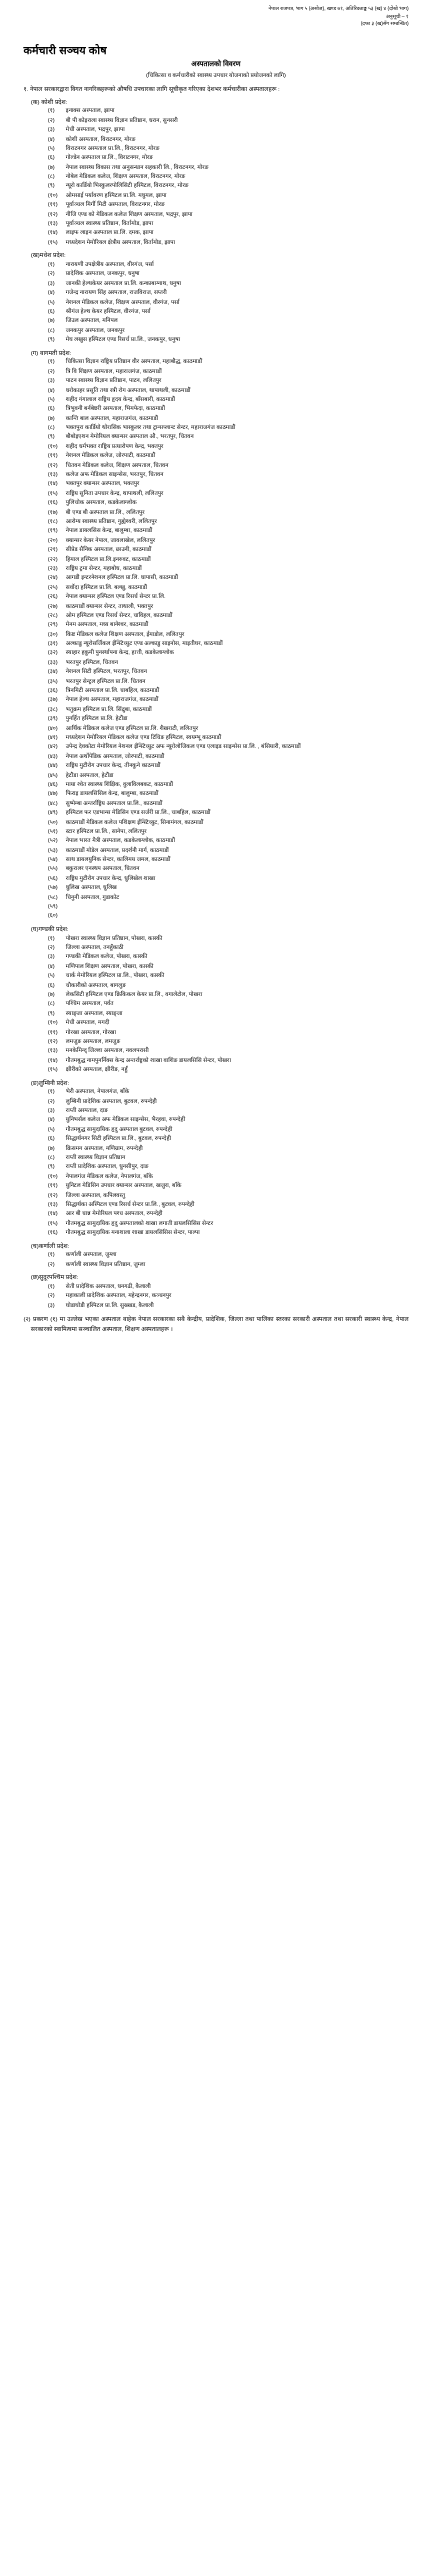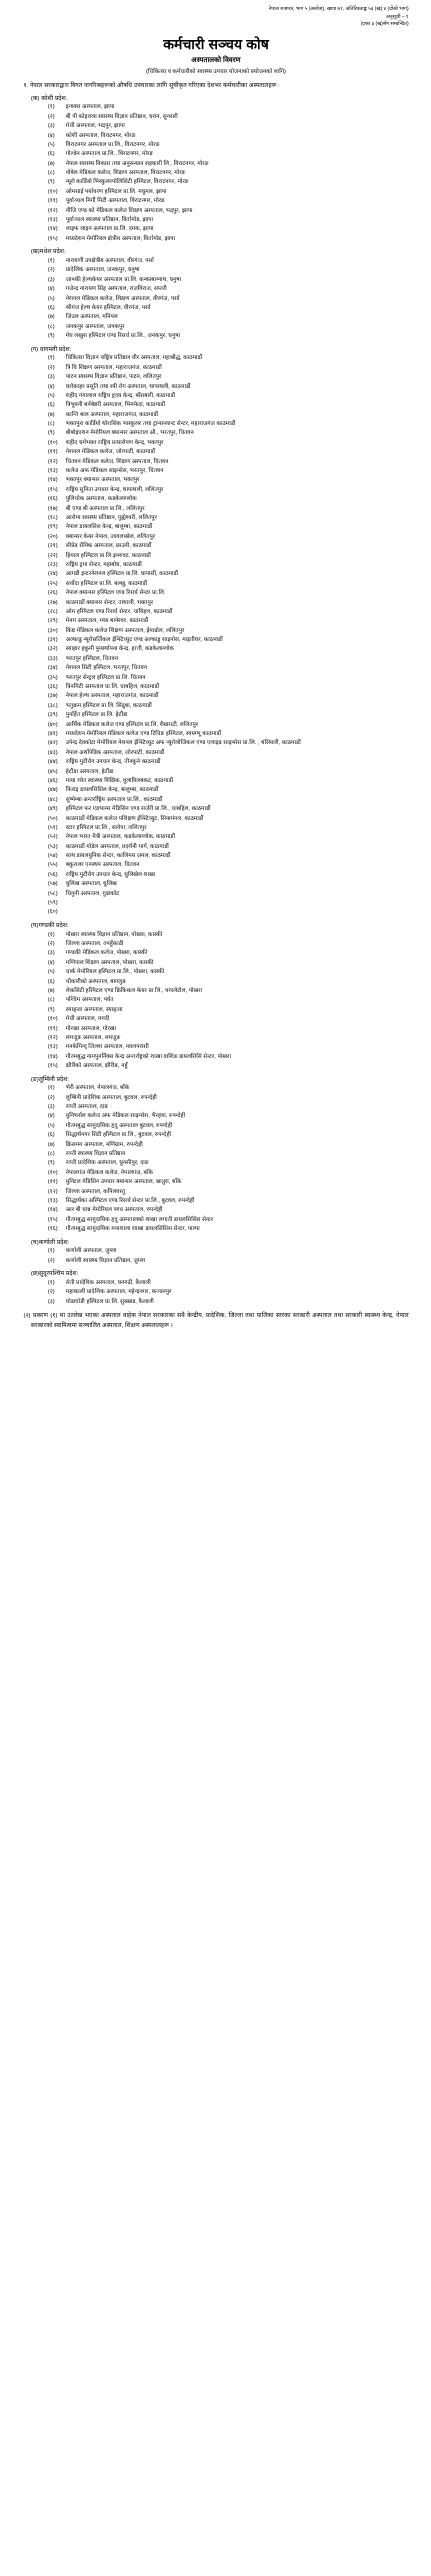--- a/index.html
+++ b/index.html
@@ -20,24 +20,23 @@
     background: #fff;
     position: relative;
   }
   .hdr-line {
     text-align: right;
     font-size: 5px;
     line-height: 1.5;
     color: #000;
   }
   .doc-title {
-    text-align: center;
-    font-size: 14px;
+    font-size: 11px;
     font-weight: bold;
-    margin-top: 6px;
+    margin-top: 14px;
     letter-spacing: 0.1px;
   }
   .doc-subtitle {
     text-align: center;
     font-size: 7px;
     font-weight: bold;
     margin-top: 2.1px;
   }
   .doc-note {
     text-align: center;

